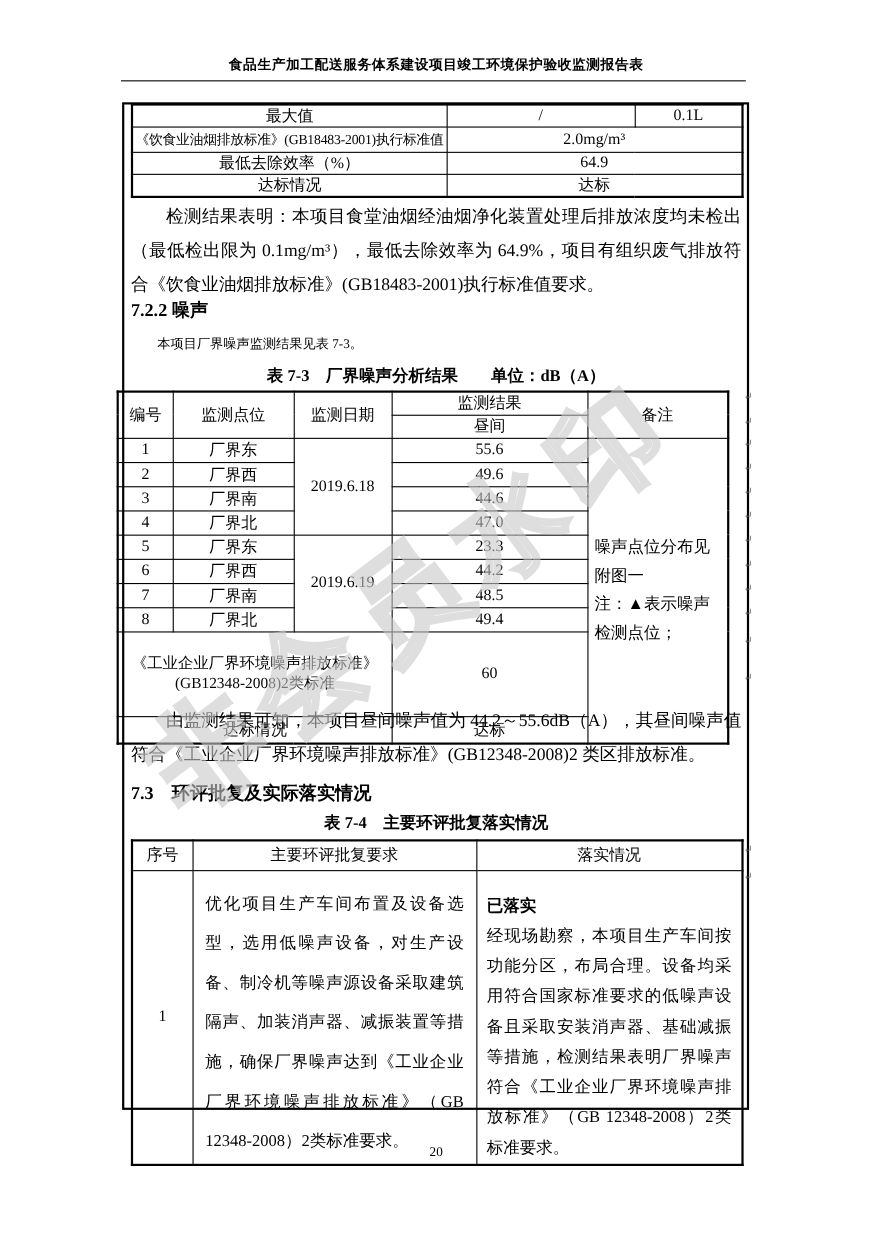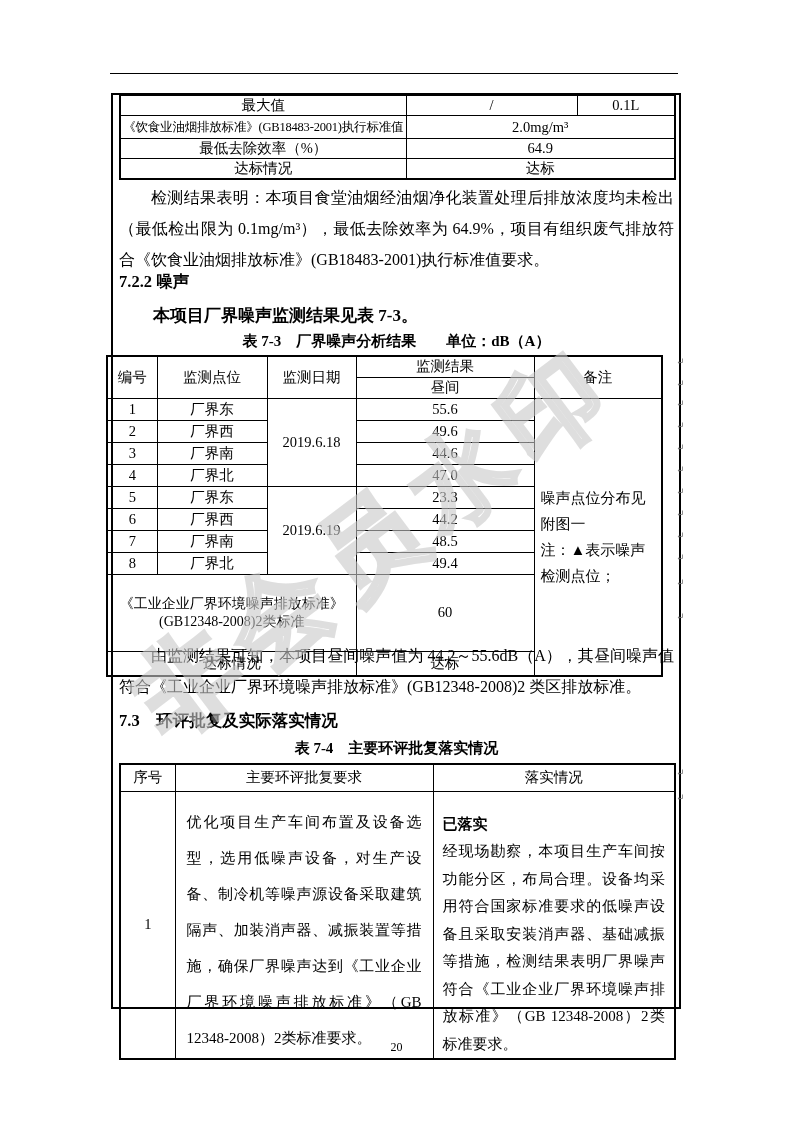--- a/index.html
+++ b/index.html
@@ -30,21 +30,21 @@
   #t74 td.req { text-align:justify; vertical-align:top; padding:12px 11px 0 11px; font-size:15px; line-height:36px; }
   #t74 td.impl { text-align:justify; vertical-align:top; padding:19px 9px 0 9px; font-size:15px; line-height:27.5px; }
   .impl-title { font-weight:bold; text-align:left; }
 
   .para { position:absolute; left:119px; width:555px; font-size:16px; line-height:31px; text-align:justify; text-indent:2em; }
   #para1 { top:182px; }
   #para2 { top:640px; }
   .h2 { position:absolute; left:119px; font-weight:bold; font-size:16.5px; }
   #h722 { top:271px; }
   #h73  { top:710px; }
-  .lead { position:absolute; left:119px; top:304px; width:555px; font-size:17px; text-indent:2em;font-weight:bold; }
+  .lead { position:absolute; left:119px; top:304px; width:555px; font-size:12px; text-indent:2em; }
   .cap { position:absolute; left:119px; width:555px; text-align:center; font-weight:bold; font-size:15px; }
   #cap73 { top:332px; }
   #cap74 { top:739px; }
 
   .footer-page { position:absolute; top:1040px; left:0; width:100%; text-align:center; font-size:12px; }
 
   .wm {
     position:absolute; left:148px; top:662px; height:104px; line-height:104px;
     transform-origin:0 50%; transform:rotate(-37deg);
     font-size:100px; font-weight:bold; letter-spacing:14px; white-space:nowrap;
@@ -52,20 +52,21 @@
     z-index:5; pointer-events:none;
   }
   .rem-marks { position:absolute; left:676px; top:0; width:12px; height:1122px; z-index:2; }
   .rem { position:absolute; left:0; font-size:10px; color:#777; line-height:10px; }
 </style>
 </head>
 <body>
 
 <div class="page">
 
+  <div class="doc-title">食品生产加工配送服务体系建设项目竣工环境保护验收监测报告表</div>
   <div class="title-rule"></div>
   <div class="frame"></div>
 
   <table class="tbl" id="tableA">
     <colgroup>
         <col style="width:286px">
         <col style="width:171px">
         <col style="width:98px">
       </colgroup>
     <tbody>

